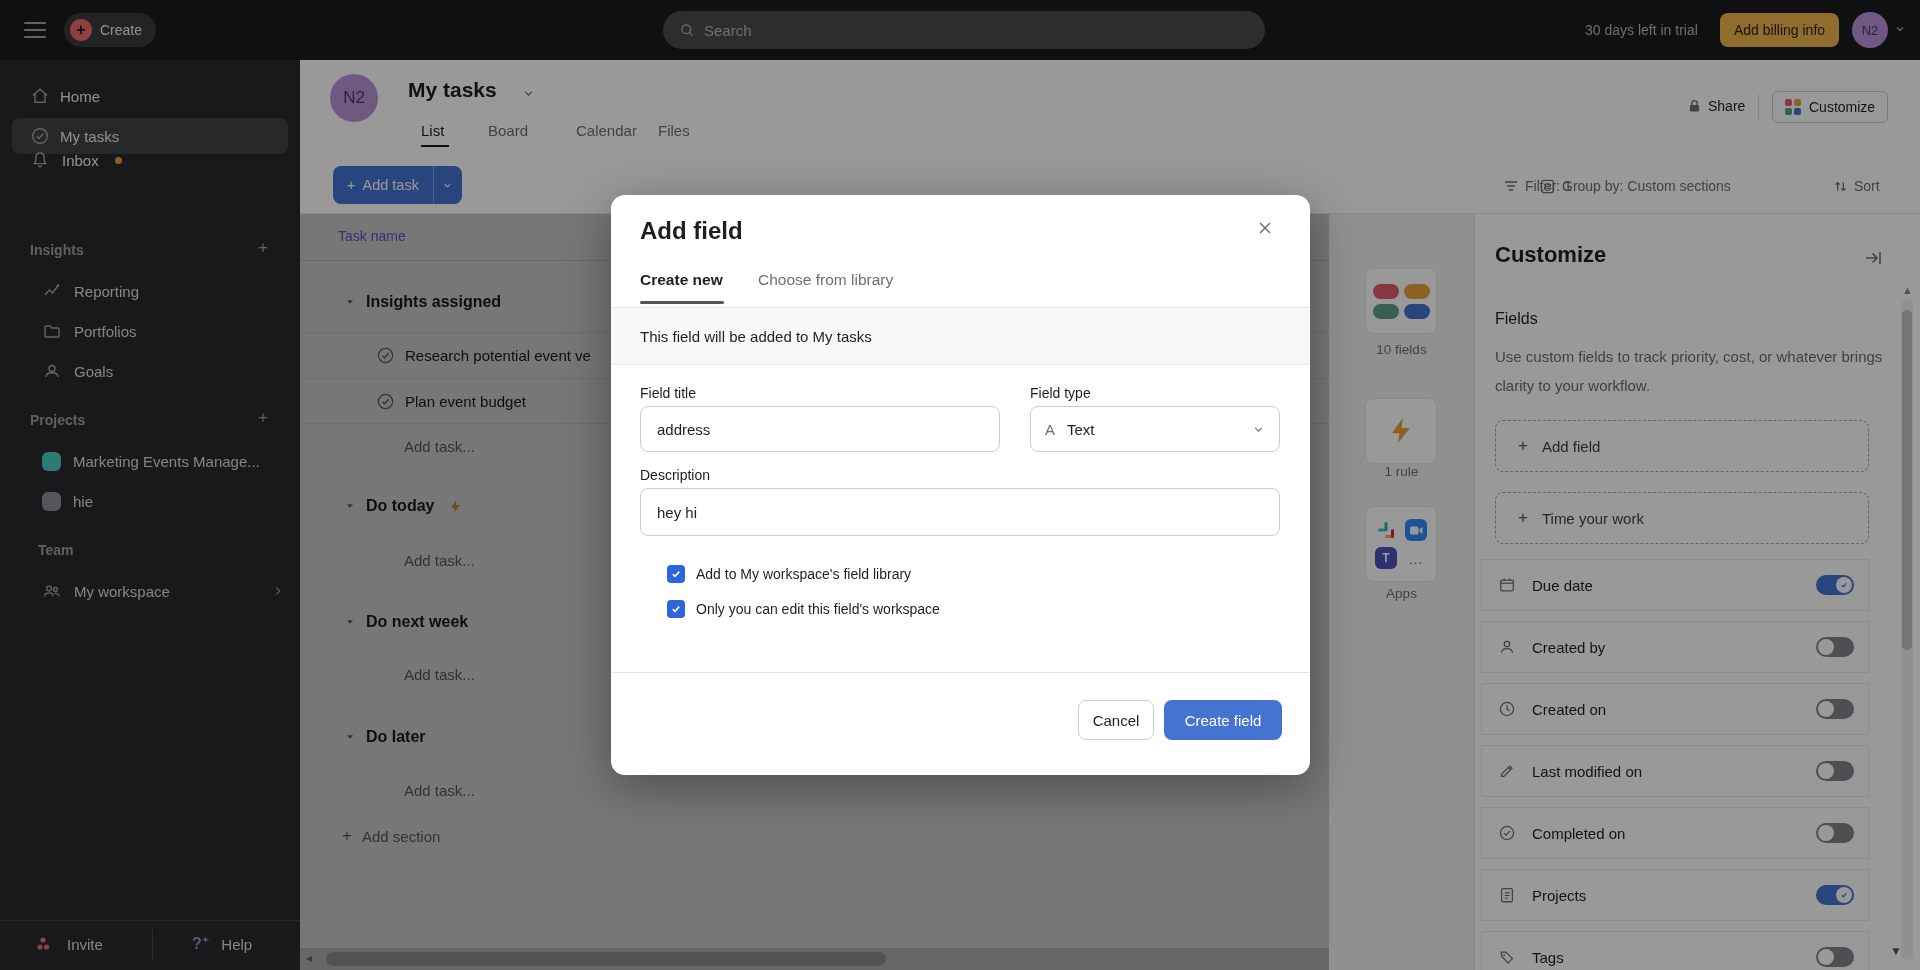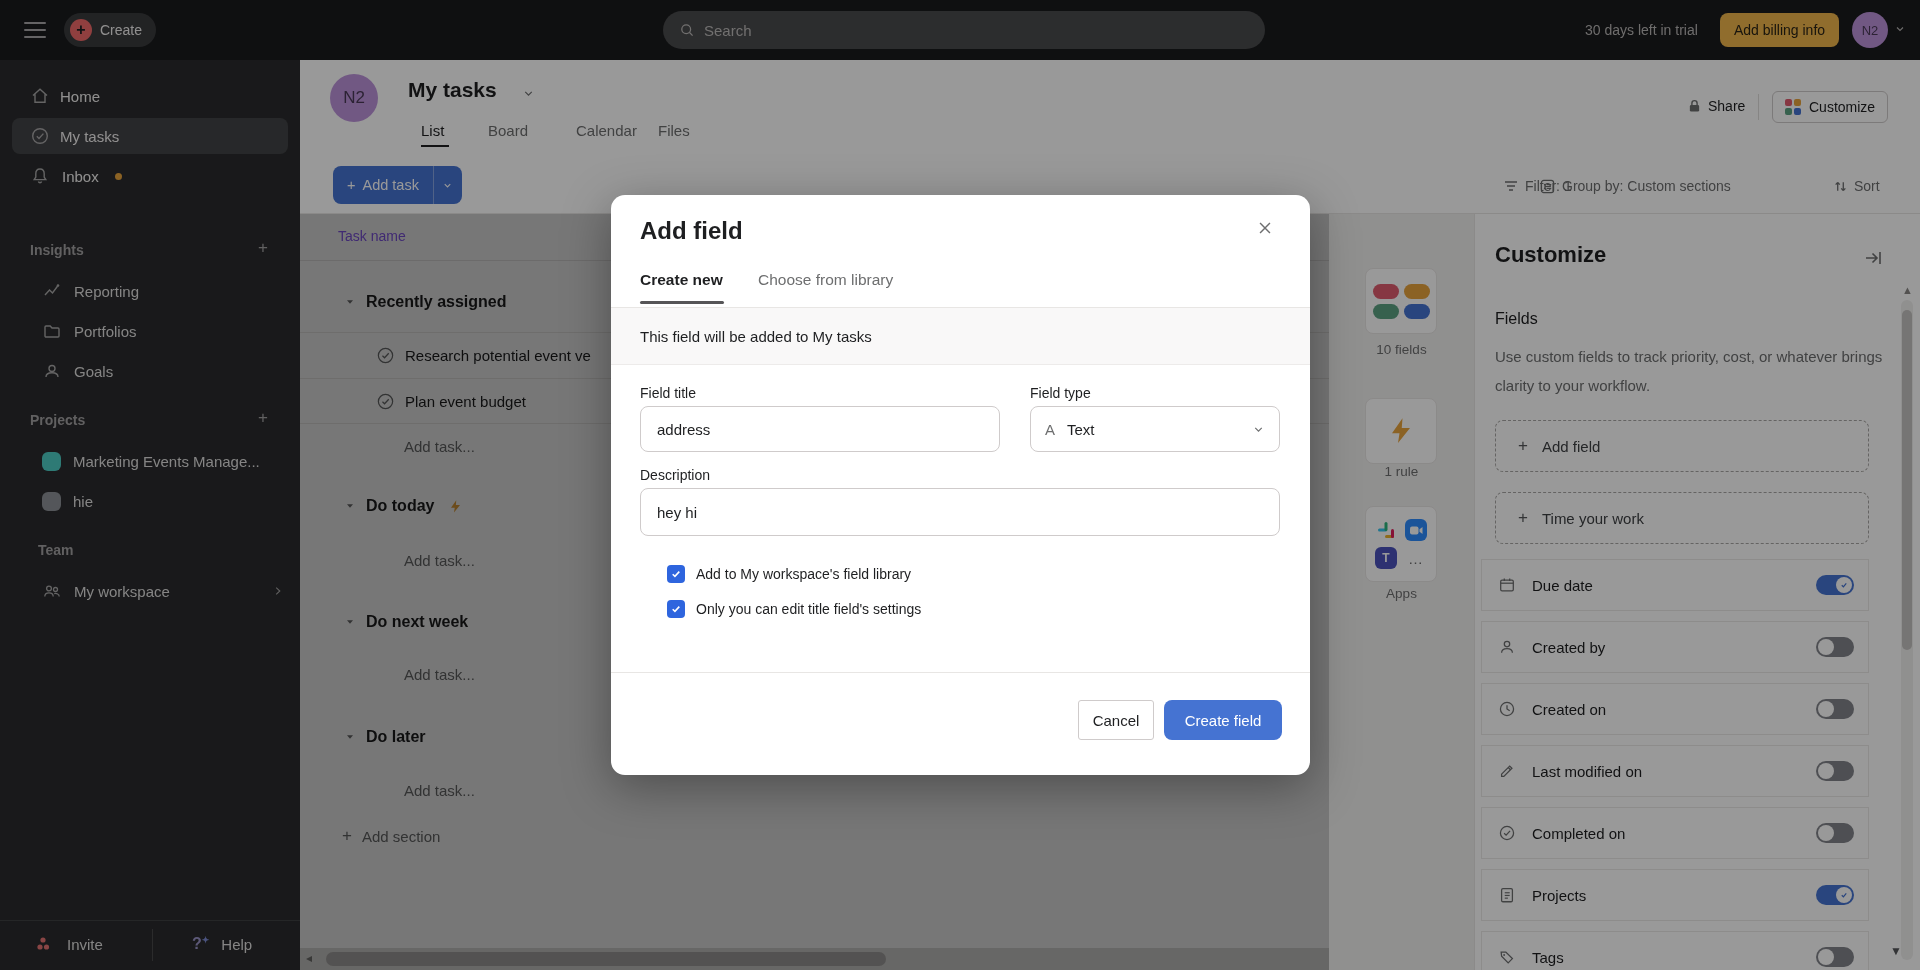--- a/index.html
+++ b/index.html
@@ -120,21 +120,21 @@
   .flabel { position:absolute; font-size:14px; color:#1e1f21; }
   .text-input { position:absolute; height:46px; border:1px solid #cfcbcb; border-radius:8px; padding:0 16px; font-size:15px; color:#1e1f21; font-family:"Liberation Sans",sans-serif; outline:none; background:#fff; }
   .select-box { position:absolute; left:419px; top:211px; width:250px; height:46px; border:1px solid #cfcbcb; border-radius:8px; display:flex; align-items:center; padding:0 14px; gap:12px; cursor:pointer; }
   .select-A { color:#6d6e6f; font-size:15px; }
   .select-val { flex:1; font-size:15px; color:#1e1f21; }
   .select-caret { color:#6d6e6f; display:flex; }
   .chk-row { position:absolute; left:29px; display:flex; align-items:center; gap:11px; cursor:pointer;padding-left:27px; }
   .chk { width:18px; height:18px; border-radius:4px; background:#2e65de; display:flex; align-items:center; justify-content:center; }
   .chk-label { font-size:14px; color:#1e1f21; }
   .modal-divider { position:absolute; left:0; top:477px; width:699px; height:1px; background:#e8e6e4; }
-  .btn-cancel { position:absolute; left:467px; top:505px; width:76px; height:40px; border:1px solid #cfcbcb; border-radius:3px; background:#fff; font-size:15px; color:#1e1f21; display:flex; align-items:center; justify-content:center; cursor:pointer; }
+  .btn-cancel { position:absolute; left:467px; top:505px; width:76px; height:40px; border:1px solid #cfcbcb; border-radius:8px; background:#fff; font-size:15px; color:#1e1f21; display:flex; align-items:center; justify-content:center; cursor:pointer; }
   .btn-create { position:absolute; left:553px; top:505px; width:118px; height:40px; border-radius:8px; background:#4573d2; font-size:15px; color:#fff; display:flex; align-items:center; justify-content:center; cursor:pointer; }
 
   svg { display:block; }
 </style>
 </head>
 <body>
 
 <div class="app">
 
   <div class="topbar">
@@ -177,21 +177,21 @@
     </div>
     <div class="side-item active" style="top:58px;">
       <span class="ic">
           <svg width="20" height="20" viewBox="0 0 20 20">
             <circle cx="10" cy="10" r="7.3" fill="none" stroke="currentColor" stroke-width="1.4"></circle>
             <path d="M6.8 10.3 L9 12.4 L13.4 7.6" fill="none" stroke="currentColor" stroke-width="1.4"></path>
           </svg>
         </span>
       <span>My tasks</span>
     </div>
-    <div class="side-item" style="top:98px;gap:12px;">
+    <div class="side-item" style="top:82px;gap:12px;">
       <span class="ic">
           <svg width="20" height="20" viewBox="0 0 20 20">
             <path d="M10 3 C7.2 3 5.8 5 5.8 7.8 V11 L4.2 13.6 H15.8 L14.2 11 V7.8 C14.2 5 12.8 3 10 3 Z" fill="none" stroke="currentColor" stroke-width="1.4"></path>
             <path d="M8.4 15.6 a1.7 1.7 0 0 0 3.2 0" fill="none" stroke="currentColor" stroke-width="1.4"></path>
           </svg>
         </span>
       <span>Inbox</span>
       <span class="dot-orange"></span>
     </div>
 
@@ -354,21 +354,21 @@
   <div class="list-area">
     <div class="col-head">Task name</div>
     <div class="col-border"></div>
 
     <div class="sec-row" style="top:68px; height:40px;">
       <span class="sec-tri">
           <svg width="12" height="12" viewBox="0 0 20 20">
             <polygon points="5,7 15,7 10,13" fill="currentColor"></polygon>
           </svg>
         </span>
-      <span class="sec-name">Recently assigned</span>
+      <span class="sec-name">Insights assigned</span>
     </div>
     <div class="task-row" style="top:118px;">
       <span class="task-check">
           <svg width="19" height="19" viewBox="0 0 20 20">
             <circle cx="10" cy="10" r="7.5" fill="none" stroke="currentColor" stroke-width="1.3"></circle>
             <path d="M6.8 10.3 L9 12.4 L13.4 7.6" fill="none" stroke="currentColor" stroke-width="1.3"></path>
           </svg>
         </span>
       <span class="task-name">Research potential event ve</span>
     </div>
@@ -635,21 +635,21 @@
           </svg>
         </span>
       <span class="chk-label">Add to My workspace's field library</span>
     </div>
     <div class="chk-row" style="top:405px;">
       <span class="chk">
           <svg width="12" height="12" viewBox="0 0 20 20">
             <path d="M4.5 10.5 L8.2 14 L15.5 6" fill="none" stroke="#fff" stroke-width="2.6"></path>
           </svg>
         </span>
-      <span class="chk-label">Only you can edit title field's settings</span>
+      <span class="chk-label">Only you can edit this field's workspace</span>
     </div>
 
     <div class="modal-divider"></div>
     <div class="btn-cancel">Cancel</div>
     <div class="btn-create">Create field</div>
   </div>
 
 </div>
 
 </body></html>

